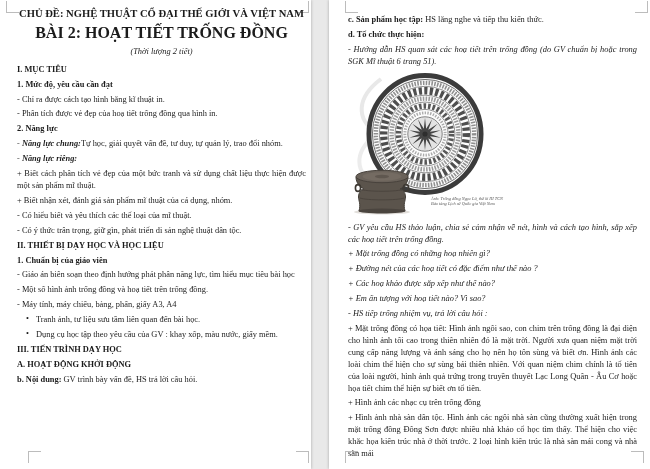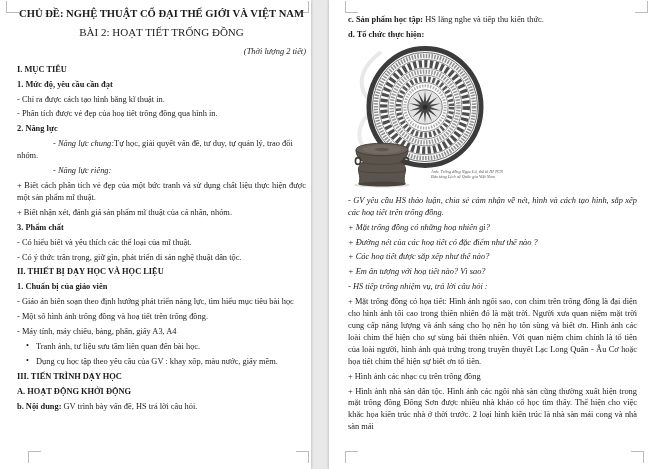--- a/index.html
+++ b/index.html
@@ -21,30 +21,30 @@
   .cm-tl{border-left-width:1px;border-bottom-width:1px;}
   .cm-tr{border-right-width:1px;border-bottom-width:1px;}
   .cm-bl{border-left-width:1px;border-top-width:1px;}
   .cm-br{border-right-width:1px;border-top-width:1px;}
   
   .content{position:relative;font-size:8.4px;line-height:11.9px;}
   .content-l{padding:5px 5px 0 17px;}
   .content-r{padding:14px 13px 0 19px;}
   .para{margin:0 0 3px 0;}
   .t1{font-size:10.6px;font-weight:bold;text-align:center;margin:3px 0 7px;}
-  .t2{font-size:11px;font-weight:normal;text-align:center;margin:0 0 7px;}
-  .sub{font-style:italic;text-align:right;margin:0 0 6px;}
+  .t2{font-size:16px;font-weight:bold;text-align:center;margin:0 0 7px;}
+  .sub{font-style:italic;text-align:center;margin:0 0 6px;}
   .h{font-weight:bold;}
   .j{text-align:justify;}
   .i{font-style:italic;}
   .ij{font-style:italic;text-align:justify;}
   .bullet{padding-left:19px;position:relative;}
   .bullet::before{content:"\2022";position:absolute;left:9px;top:-1px;}
   span.fb{font-weight:bold;}
-  span.fbi{font-weight:normal;font-style:italic;margin-left:36px;}
+  span.fbi{font-weight:bold;font-style:italic;}
   
   .figure{position:relative;width:170px;height:147px;margin:1px 0 4px 1px;}
   .face-svg{position:absolute;left:17px;top:1px;}
   .photo-svg{position:absolute;left:2px;top:96px;}
   .watermark-svg{position:absolute;left:0;top:4px;}
   .caption{
     position:absolute;left:82px;top:125px;width:150px;
     font-size:7px;line-height:8px;font-style:italic;color:#555;
     transform:scale(.62);transform-origin:0 0;
   }
@@ -64,47 +64,47 @@
         <p class="para t2"><span>BÀI 2: HOẠT TIẾT TRỐNG ĐỒNG</span></p>
         <p class="para sub"><span>(Thời lượng 2 tiết)</span></p>
         <p class="para h"><span>I. MỤC TIÊU</span></p>
         <p class="para h"><span>1. Mức độ, yêu cầu cần đạt</span></p>
         <p class="para n"><span>- Chỉ ra được cách tạo hình bằng kĩ thuật in.</span></p>
         <p class="para n"><span>- Phân tích được vẻ đẹp của hoạ tiết trống đồng qua hình in.</span></p>
         <p class="para h"><span>2. Năng lực</span></p>
         <p class="para n"><span class="fbi">- Năng lực chung:</span><span>Tự học, giải quyết vấn đề, tư duy, tự quản lý, trao đổi nhóm.</span></p>
         <p class="para n"><span class="fbi">- Năng lực riêng:</span></p>
         <p class="para j"><span>+ Biết cách phân tích vẻ đẹp của một bức tranh và sử dụng chất liệu thực hiện được một sản phẩm mĩ thuật.</span></p>
-        <p class="para n"><span>+ Biết nhận xét, đánh giá sản phẩm mĩ thuật của cá nhân, nhóm.</span></p>
-        <p class="para h"><span>3. Phẩm chất</span></p>
+        <p class="para n"><span>+ Biết nhận xét, đánh giá sản phẩm mĩ thuật của cá dụng, nhóm.</span></p>
         <p class="para n"><span>- Có hiểu biết và yêu thích các thể loại của mĩ thuật.</span></p>
         <p class="para n"><span>- Có ý thức trân trọng, giữ gìn, phát triển di sản nghệ thuật dân tộc.</span></p>
         <p class="para h"><span>II. THIẾT BỊ DẠY HỌC VÀ HỌC LIỆU</span></p>
         <p class="para h"><span>1. Chuẩn bị của giáo viên</span></p>
-        <p class="para n"><span>- Giáo án biên soạn theo định hướng phát triển năng lực, tìm hiểu mục tiêu bài học</span></p>
+        <p class="para n"><span>- Giáo án biên soạn theo định hướng phát phân năng lực, tìm hiểu mục tiêu bài học</span></p>
         <p class="para n"><span>- Một số hình ảnh trống đồng và hoạ tiết trên trống đồng.</span></p>
         <p class="para n"><span>- Máy tính, máy chiếu, bảng, phấn, giấy A3, A4</span></p>
         <p class="para bullet"><span>Tranh ảnh, tư liệu sưu tầm liên quan đến bài học.</span></p>
         <p class="para bullet"><span>Dụng cụ học tập theo yêu cầu của GV : khay xốp, màu nước, giấy mềm.</span></p>
         <p class="para h"><span>III. TIẾN TRÌNH DẠY HỌC</span></p>
         <p class="para h"><span>A. HOẠT ĐỘNG KHỞI ĐỘNG</span></p>
         <p class="para n"><span class="fb">b. Nội dung:</span><span> GV trình bày vấn đề, HS trả lời câu hỏi.</span></p>
       </div>
   </div>
 
   <div class="page page-right">
     <div class="cmark cm-tl" style="left:16px;top:1px;"></div>
     <div class="cmark cm-tr" style="right:2px;top:1px;"></div>
     <div class="cmark cm-bl" style="left:16px;top:451px;"></div>
     <div class="cmark cm-br" style="right:6px;top:451px;"></div>
 
     <div class="content content-r">
       <div id="right-top">
           <p class="para n"><span class="fb">c. Sản phẩm học tập:</span><span> HS lắng nghe và tiếp thu kiến thức.</span></p>
           <p class="para h"><span>d. Tổ chức thực hiện:</span></p>
+          <p class="para ij"><span>- Hướng dẫn HS quan sát các hoạ tiết trên trống đồng (do GV chuẩn bị hoặc trong SGK Mĩ thuật 6 trang 51).</span></p>
         </div>
 
       <div class="figure">
         <svg class="watermark-svg" width="40" height="120" viewBox="0 0 40 120">
           <path d="M32,4 C8,22 6,44 28,58" fill="none" stroke="#e8e8e8" stroke-width="4"></path>
           <path d="M26,60 C4,78 6,98 27,110" fill="none" stroke="#ececec" stroke-width="4"></path>
         </svg>
 
         <svg class="face-svg" width="118" height="124" viewBox="0 0 120 124">
           <ellipse cx="60" cy="62" rx="57" ry="59.5" fill="#fcfcfc" stroke="#3b3b3b" stroke-width="5"></ellipse>
@@ -139,21 +139,21 @@
         <div class="caption">
           <div>Ảnh: Trống đồng Ngọc Lũ, thế kỉ III TCN</div>
           <div>Bảo tàng Lịch sử Quốc gia Việt Nam</div>
         </div>
       </div>
 
       <div id="right-bottom">
           <p class="para ij"><span>- GV yêu cầu HS thảo luận, chia sẻ cảm nhận về nét, hình và cách tạo hình, sắp xếp các hoạ tiết trên trống đồng.</span></p>
           <p class="para i"><span>+ Mặt trống đồng có những hoạ nhiên gì?</span></p>
           <p class="para i"><span>+ Đường nét của các hoạ tiết có đặc điểm như thế nào ?</span></p>
-          <p class="para i"><span>+ Các hoạ tiết được sắp xếp như thế nào?</span></p>
+          <p class="para i"><span>+ Các hoạ khảo được sắp xếp như thế nào?</span></p>
           <p class="para i"><span>+ Em ấn tượng với hoạ tiết nào? Vì sao?</span></p>
           <p class="para i"><span>- HS tiếp trống nhiệm vụ, trả lời câu hỏi :</span></p>
           <p class="para j"><span>+ Mặt trống đồng có họa tiết: Hình ảnh ngôi sao, con chim trên trống đồng là đại diện cho hình ảnh tối cao trong thiên nhiên đó là mặt trời. Người xưa quan niệm mặt trời cung cấp năng lượng và ánh sáng cho họ nên họ tôn sùng và biết ơn. Hình ảnh các loài chim thể hiện cho sự sùng bái thiên nhiên. Với quan niệm chim chính là tổ tiên của loài người, hình ảnh quả trứng trong truyền thuyết Lạc Long Quân - Âu Cơ hoặc họa tiết chim thể hiện sự biết ơn tổ tiên.</span></p>
           <p class="para n"><span>+ Hình ảnh các nhạc cụ trên trống đồng</span></p>
           <p class="para j"><span>+ Hình ảnh nhà sàn dân tộc. Hình ảnh các ngôi nhà sàn cũng thường xuất hiện trong mặt trống đồng Đông Sơn được nhiều nhà khảo cổ học tìm thấy. Thể hiện cho việc khắc họa kiến trúc nhà ở thời trước. 2 loại hình kiến trúc là nhà sàn mái cong và nhà sàn mái</span></p>
         </div>
     </div>
   </div>
 </div>
 

